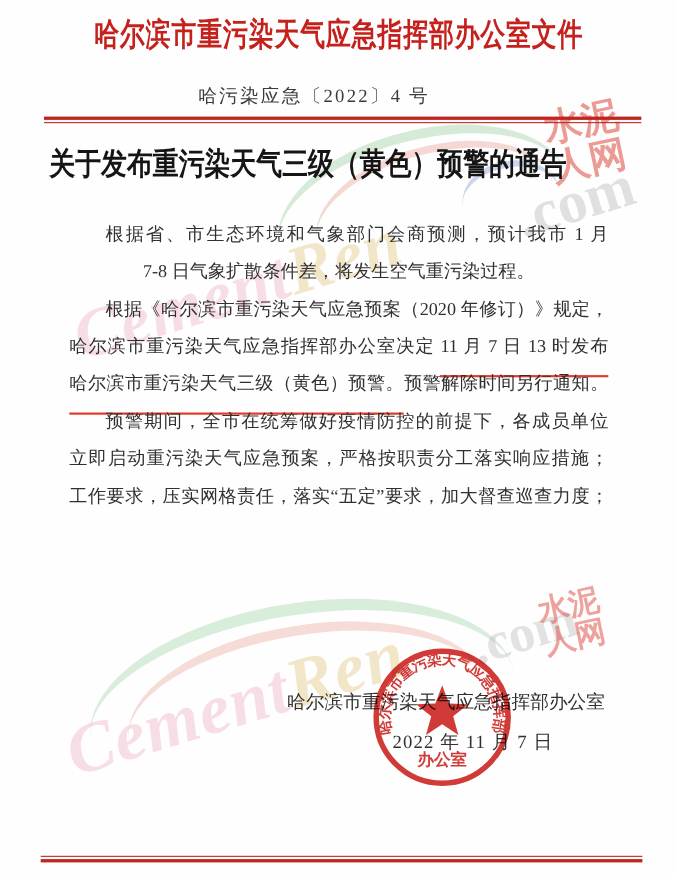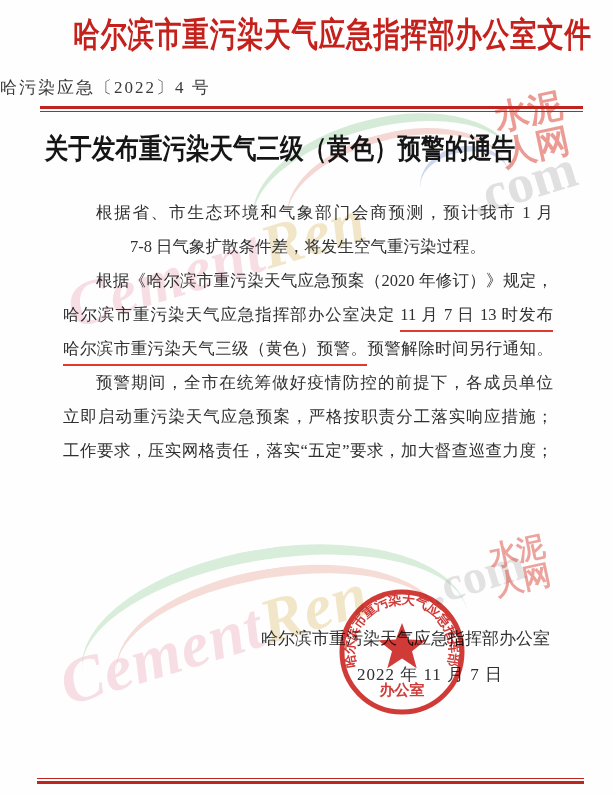--- a/index.html
+++ b/index.html
@@ -26,37 +26,37 @@
   .brand-bottom{left:55px;top:602px;font-size:64px;}
   .wm-com{color:#b5b5b5;font-size:54px;transform:rotate(-17deg);opacity:.4;}
   .com-center{left:468px;top:152px;}
   .com-mid{left:428px;top:548px;font-size:48px;opacity:.38;}
   .wm-cn{color:#dd4a3e;font-weight:bold;white-space:normal;line-height:1.05;}
   .cn-topright{left:498px;top:92px;width:84px;font-size:34px;transform:rotate(-12deg);opacity:.55;}
   .cn-midright{left:492px;top:535px;width:70px;font-size:28px;transform:rotate(-12deg);opacity:.5;}
 
   
   .hdr{position:absolute;top:12px;left:0;width:615px;text-align:center;color:var(--red);
-       font-size:34px;font-weight:bold;}
+       font-size:29px;font-weight:bold;}
   .hdr>span{display:inline-block;transform:scaleX(.78);transform-origin:center;white-space:nowrap;letter-spacing:1px;}
-  .docnum{position:absolute;top:76px;left:0;width:571px;color:#3a3a3a;
+  .docnum{position:absolute;top:76px;left:0;width:571px;text-align:center;color:#3a3a3a;
           font-size:17px;letter-spacing:2px;}
   .rule{position:absolute;}
   .rule-top{top:106px;left:40px;width:543px;height:6px;border-top:3px solid var(--rule-red);border-bottom:1px solid var(--rule-red);}
   .rule-bottom{top:778px;left:37px;width:547px;height:6px;border-top:1px solid var(--rule-red);border-bottom:3px solid var(--rule-red);}
   .doc-title{position:absolute;top:130px;left:0;width:524px;text-align:right;color:var(--title-ink);
              font-size:28px;font-weight:bold;}
   .doc-title>span{display:inline-block;transform:scaleX(.84);transform-origin:center;white-space:nowrap;}
 
   
   .body-text{position:absolute;top:196px;left:63px;width:490px;color:var(--ink);font-size:16.5px;}
   .bline{height:34px;line-height:34px;white-space:nowrap;text-align:center;}
   .bline.fill{text-align:justify;text-align-last:justify;}
   .bline.ind{padding-left:33px;}
-  .redline{border-bottom:2px solid var(--underline-red);padding-bottom:6px;}
+  .redline{border-bottom:2px solid var(--underline-red);padding-bottom:17px;}
 
   
   .signature{position:absolute;top:627px;right:65px;text-align:right;color:var(--ink);font-size:17px;}
   .sig-date{margin-top:13px;padding-right:47px;letter-spacing:1px;}
 
   
   .seal{position:absolute;left:332px;top:582px;width:140px;height:140px;opacity:.92;mix-blend-mode:multiply;}
 </style>
 </head>
 <body>

